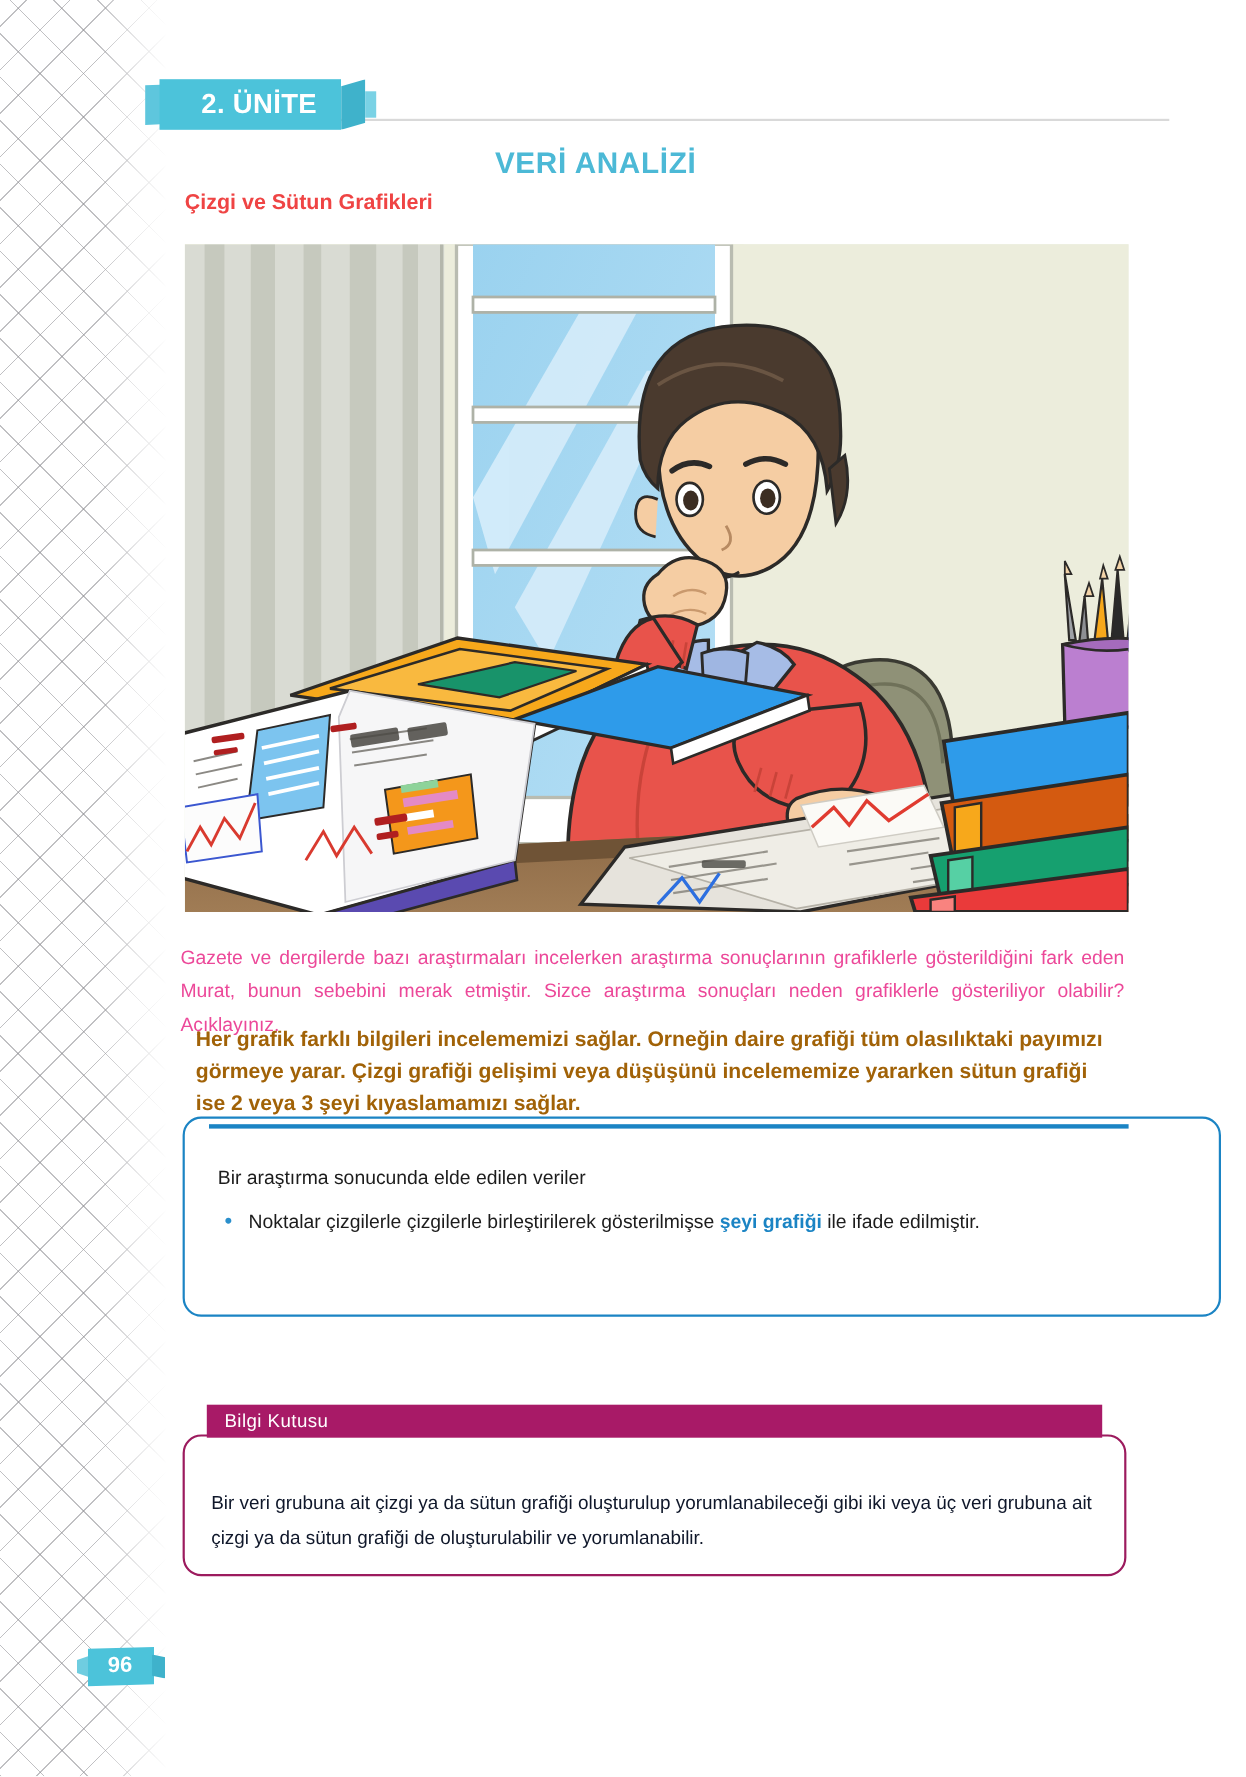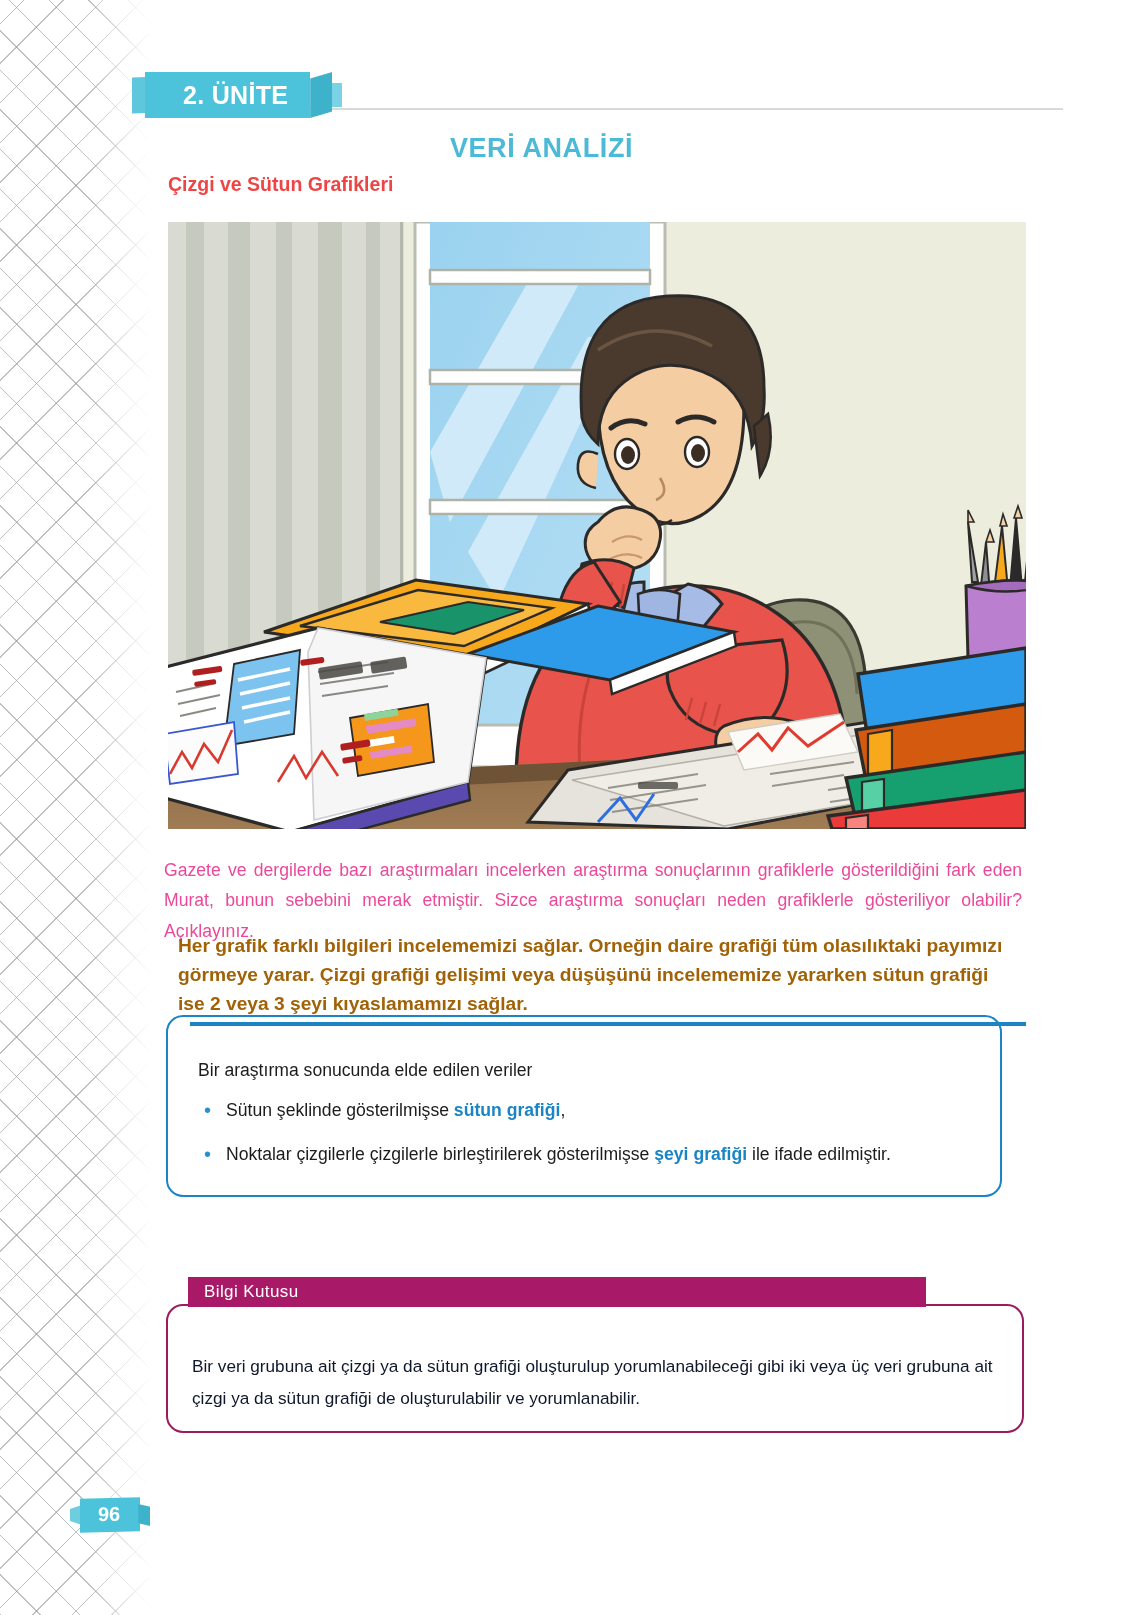--- a/index.html
+++ b/index.html
@@ -124,21 +124,21 @@
     color: #a16207;
     font-size: 19.2px;
     font-weight: bold;
     line-height: 1.5;
   }
 
   
   .bluebox {
     position: absolute;
     left: 166px; top: 1015px;
-    width: 836px; height: 182px;
+    width: 944px; height: 182px;
     border: 2.5px solid #1b84c4;
     border-radius: 17px;
     background: #ffffff;
   }
   .bluebox::before {
     content: "";
     position: absolute;
     left: 22px; top: 5px;
     width: 836px; height: 4px;
     background: #1b84c4;
@@ -172,21 +172,21 @@
     position: absolute;
     left: 166px; top: 1304px;
     width: 858px; height: 129px;
     border: 2.5px solid #9c1b5e;
     border-radius: 17px;
     background: #ffffff;
   }
   .magenta-head {
     position: absolute;
     left: 188px; top: 1277px;
-    width: 738px; height: 30px;
+    width: 814px; height: 30px;
     background: #a81a67;
     display: flex;
     align-items: center;
     z-index: 3;
   }
   .magenta-head span {
     color: #ffffff;
     font-size: 17px;
     padding-left: 16px;
     letter-spacing: .4px;
@@ -471,23 +471,20 @@
 </div>
 
 <p class="intro">Gazete ve dergilerde bazı araştırmaları incelerken araştırma sonuçlarının grafiklerle gösterildiğini fark eden Murat, bunun sebebini merak etmiştir. Sizce araştırma sonuçları neden grafiklerle gösteriliyor olabilir? Açıklayınız.</p>
 
 <p class="answer">Her grafik farklı bilgileri incelememizi sağlar. Orneğin daire grafiği tüm olasılıktaki payımızı görmeye yarar. Çizgi grafiği gelişimi veya düşüşünü incelememize yararken sütun grafiği ise 2 veya 3 şeyi kıyaslamamızı sağlar.</p>
 
 <div class="bluebox">
   <div class="lead">Bir araştırma sonucunda elde edilen veriler</div>
   <ul>
     <li>
-      <span>Sütun şeklinde gösterilmişse </span><span class="kw">sütun grafiği</span><span>,</span>
-    </li>
-    <li>
       <span>Noktalar çizgilerle çizgilerle birleştirilerek gösterilmişse </span><span class="kw">şeyi grafiği</span><span> ile ifade edilmiştir.</span>
     </li>
   </ul>
 </div>
 
 <div class="magenta-head">
   <span>Bilgi Kutusu</span>
 </div>
 <div class="magentabox">
   <div class="magenta-body">Bir veri grubuna ait çizgi ya da sütun grafiği oluşturulup yorumlanabileceği gibi iki veya üç veri grubuna ait çizgi ya da sütun grafiği de oluşturulabilir ve yorumlanabilir.</div>

